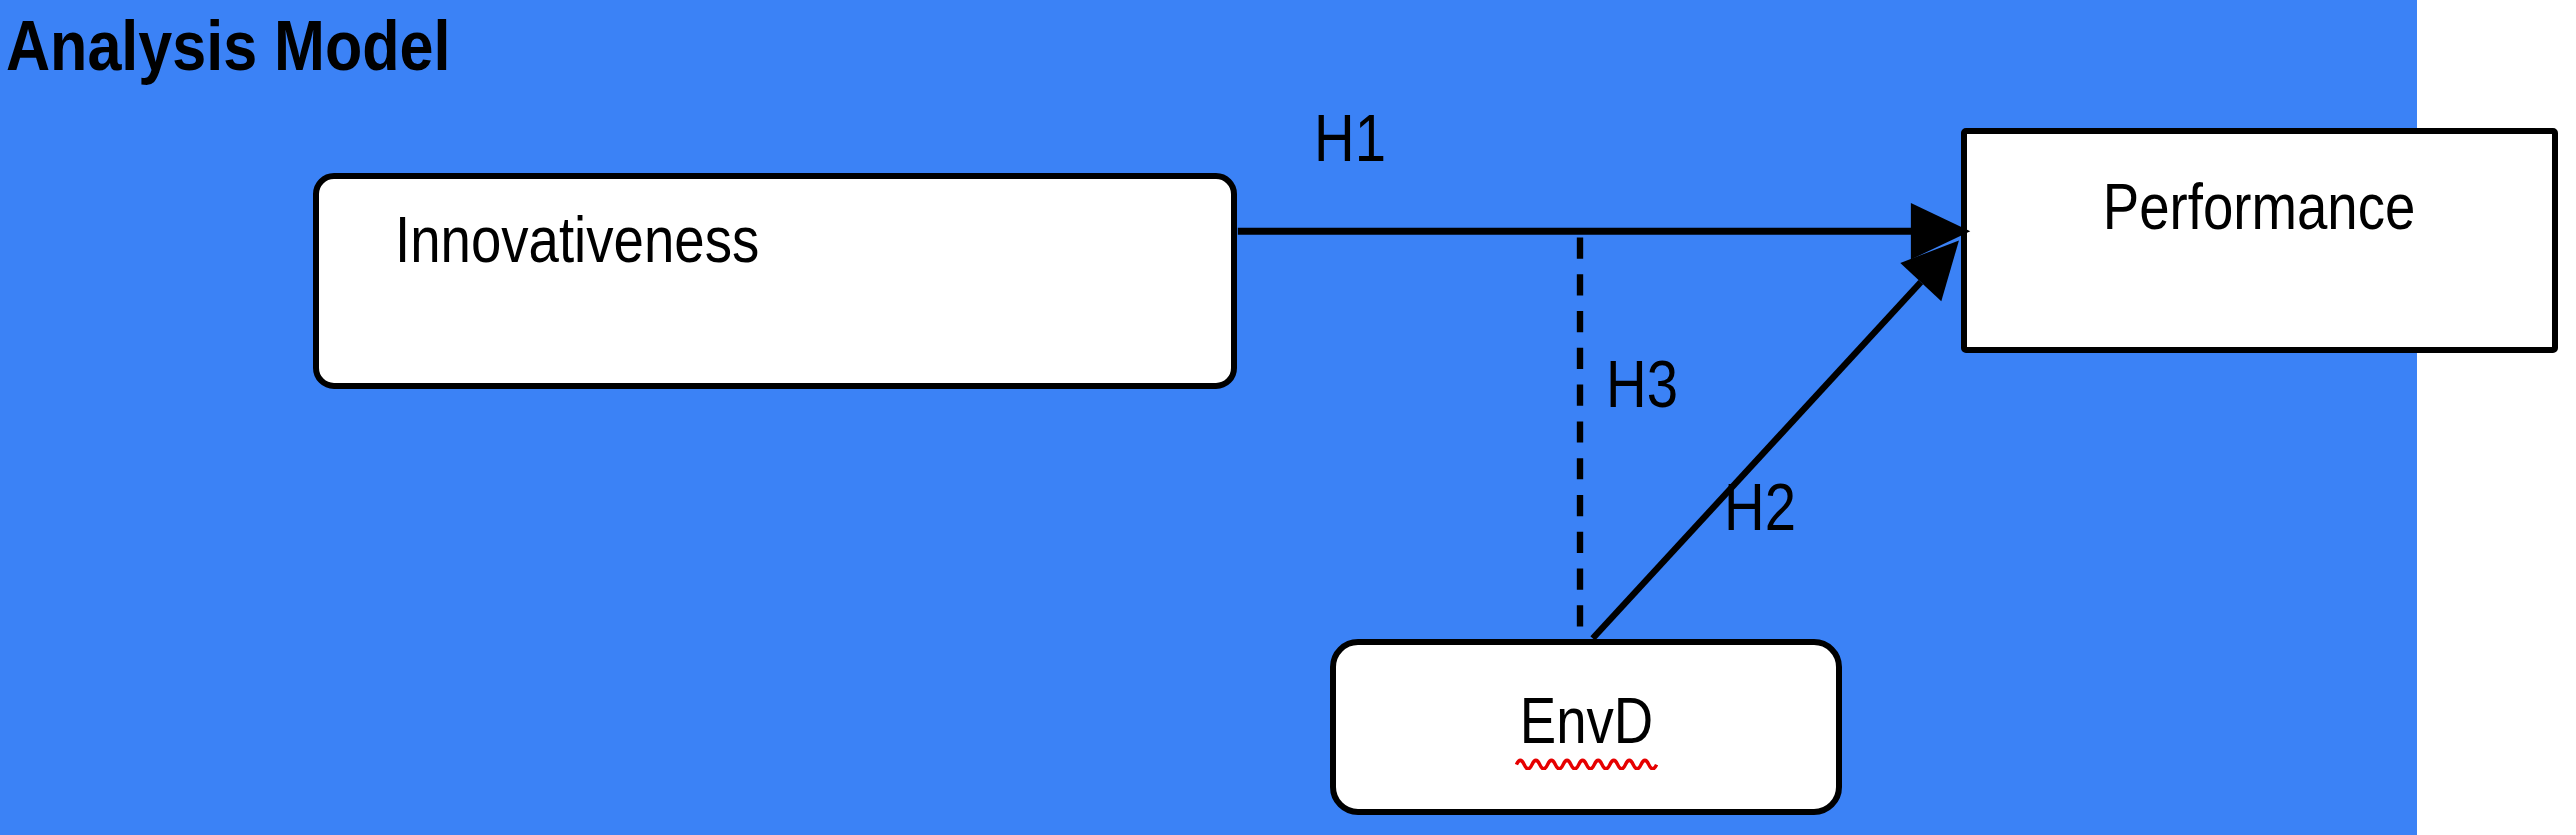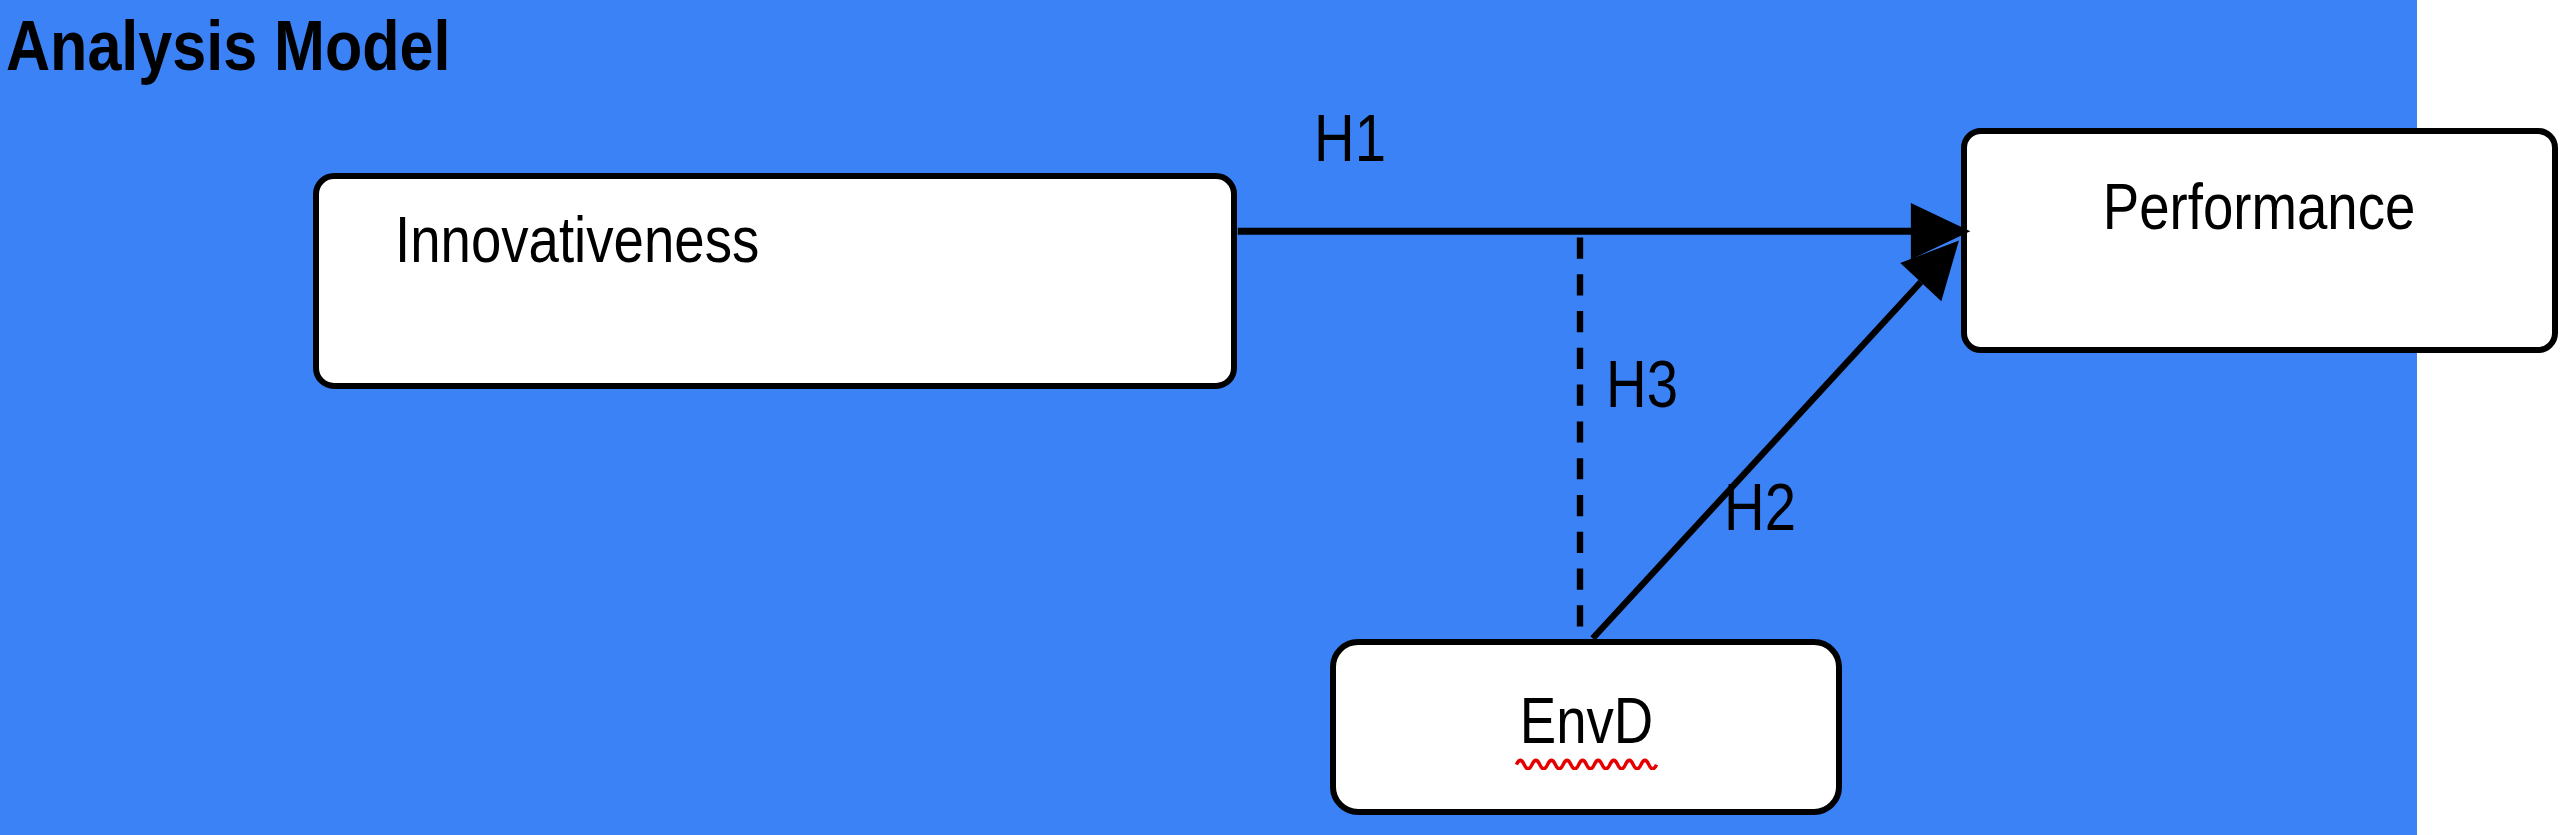--- a/index.html
+++ b/index.html
@@ -32,21 +32,21 @@
   #node-innovativeness{
     left:313px;top:129px;width:924px;height:216px;
     border-radius:21px;
     padding:28px 0 0 76px;
     margin-top:44px;
   }
   #node-innovativeness .lbl{transform-origin:left top;}
 
   #node-performance{
     left:1961px;top:128px;width:597px;height:225px;
-    border-radius:20px;
+    border-radius:5px;
     justify-content:center;
     padding-top:40px;
   }
   #node-performance .lbl{transform-origin:center top;}
 
   #node-envd{
     left:1330px;top:639px;width:512px;height:176px;
     border-radius:28px;
     flex-direction:column;align-items:center;
     padding-top:43px;

